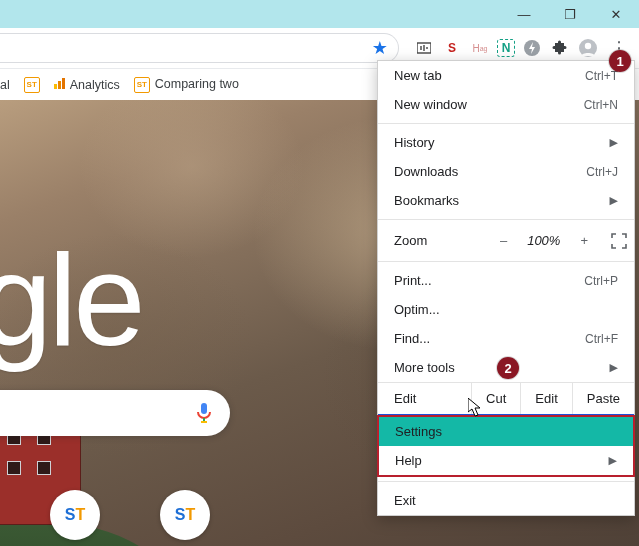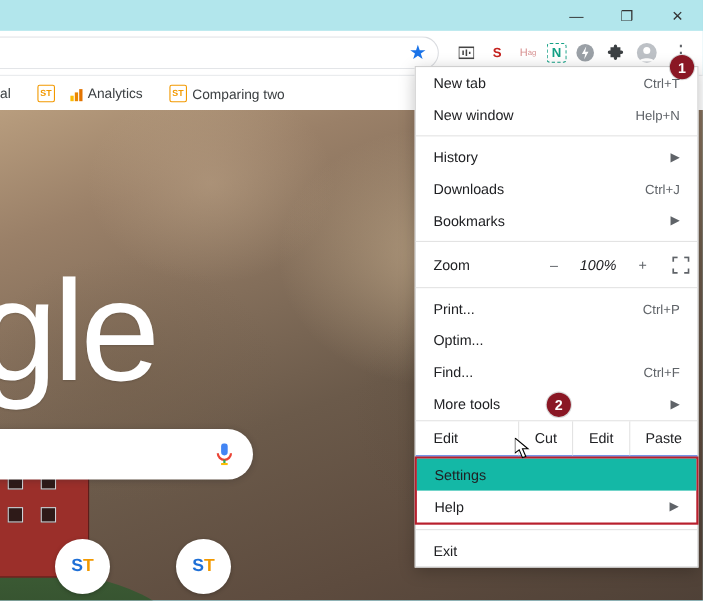--- a/index.html
+++ b/index.html
@@ -71,31 +71,31 @@
     height: 32px;
     display: flex;
     align-items: center;
     padding-left: 0px;
     gap: 14px;
     border-top: 1px solid #e8eaed;
     background: #fff;
     overflow: hidden;
   }
   .bookmark {
-    display: flex; align-items: flex-end; gap: 5px;
+    display: flex; align-items: flex-start; gap: 5px;
     color: #3c4043; font-size: 12.5px;
     cursor: pointer; white-space: nowrap;
   }
   .bk-icon {
     width: 16px; height: 16px;
     display: inline-flex; align-items: center; justify-content: center;
     font-size: 10px; font-weight: 700;
     border-radius: 2px;
   }
-  .st-icon { color: #f29900; border: 1px solid #f29900; font-size:8px; font-weight:800;margin-left:10px;}
+  .st-icon { color: #f29900; border: 1px solid #f29900; font-size:8px; font-weight:800;}
   .analytics-icon { display:inline-flex; gap:1px; align-items:flex-end;}
   .analytics-icon span { width:3px; background:#fbbc04; }
   .analytics-icon span:nth-child(1){height:5px;}
   .analytics-icon span:nth-child(2){height:8px;background:#ea8600;}
   .analytics-icon span:nth-child(3){height:11px;background:#e37400;}
   .content {
     position: absolute;
     top: 100px; left:0; right:0; bottom:0;
     background: linear-gradient(160deg,#b89d7e 0%,#9a8068 18%,#7e6a57 40%,#6b5a4a 55%,#5d4b3e 80%,#4f4137 100%);
     overflow:hidden;
@@ -333,21 +333,21 @@
   </div>
 </div>
 
 <div class="menu">
   <div class="row">
     <span>New tab</span>
     <span class="shortcut-text">Ctrl+T</span>
   </div>
   <div class="row">
     <span>New window</span>
-    <span class="shortcut-text">Help+N</span>
+    <span class="shortcut-text">Ctrl+N</span>
   </div>
   <div class="sep"></div>
   <div class="row">
     <span>History</span>
     <span class="submenu-arrow">▶</span>
   </div>
   <div class="row">
     <span>Downloads</span>
     <span class="shortcut-text">Ctrl+J</span>
   </div>

